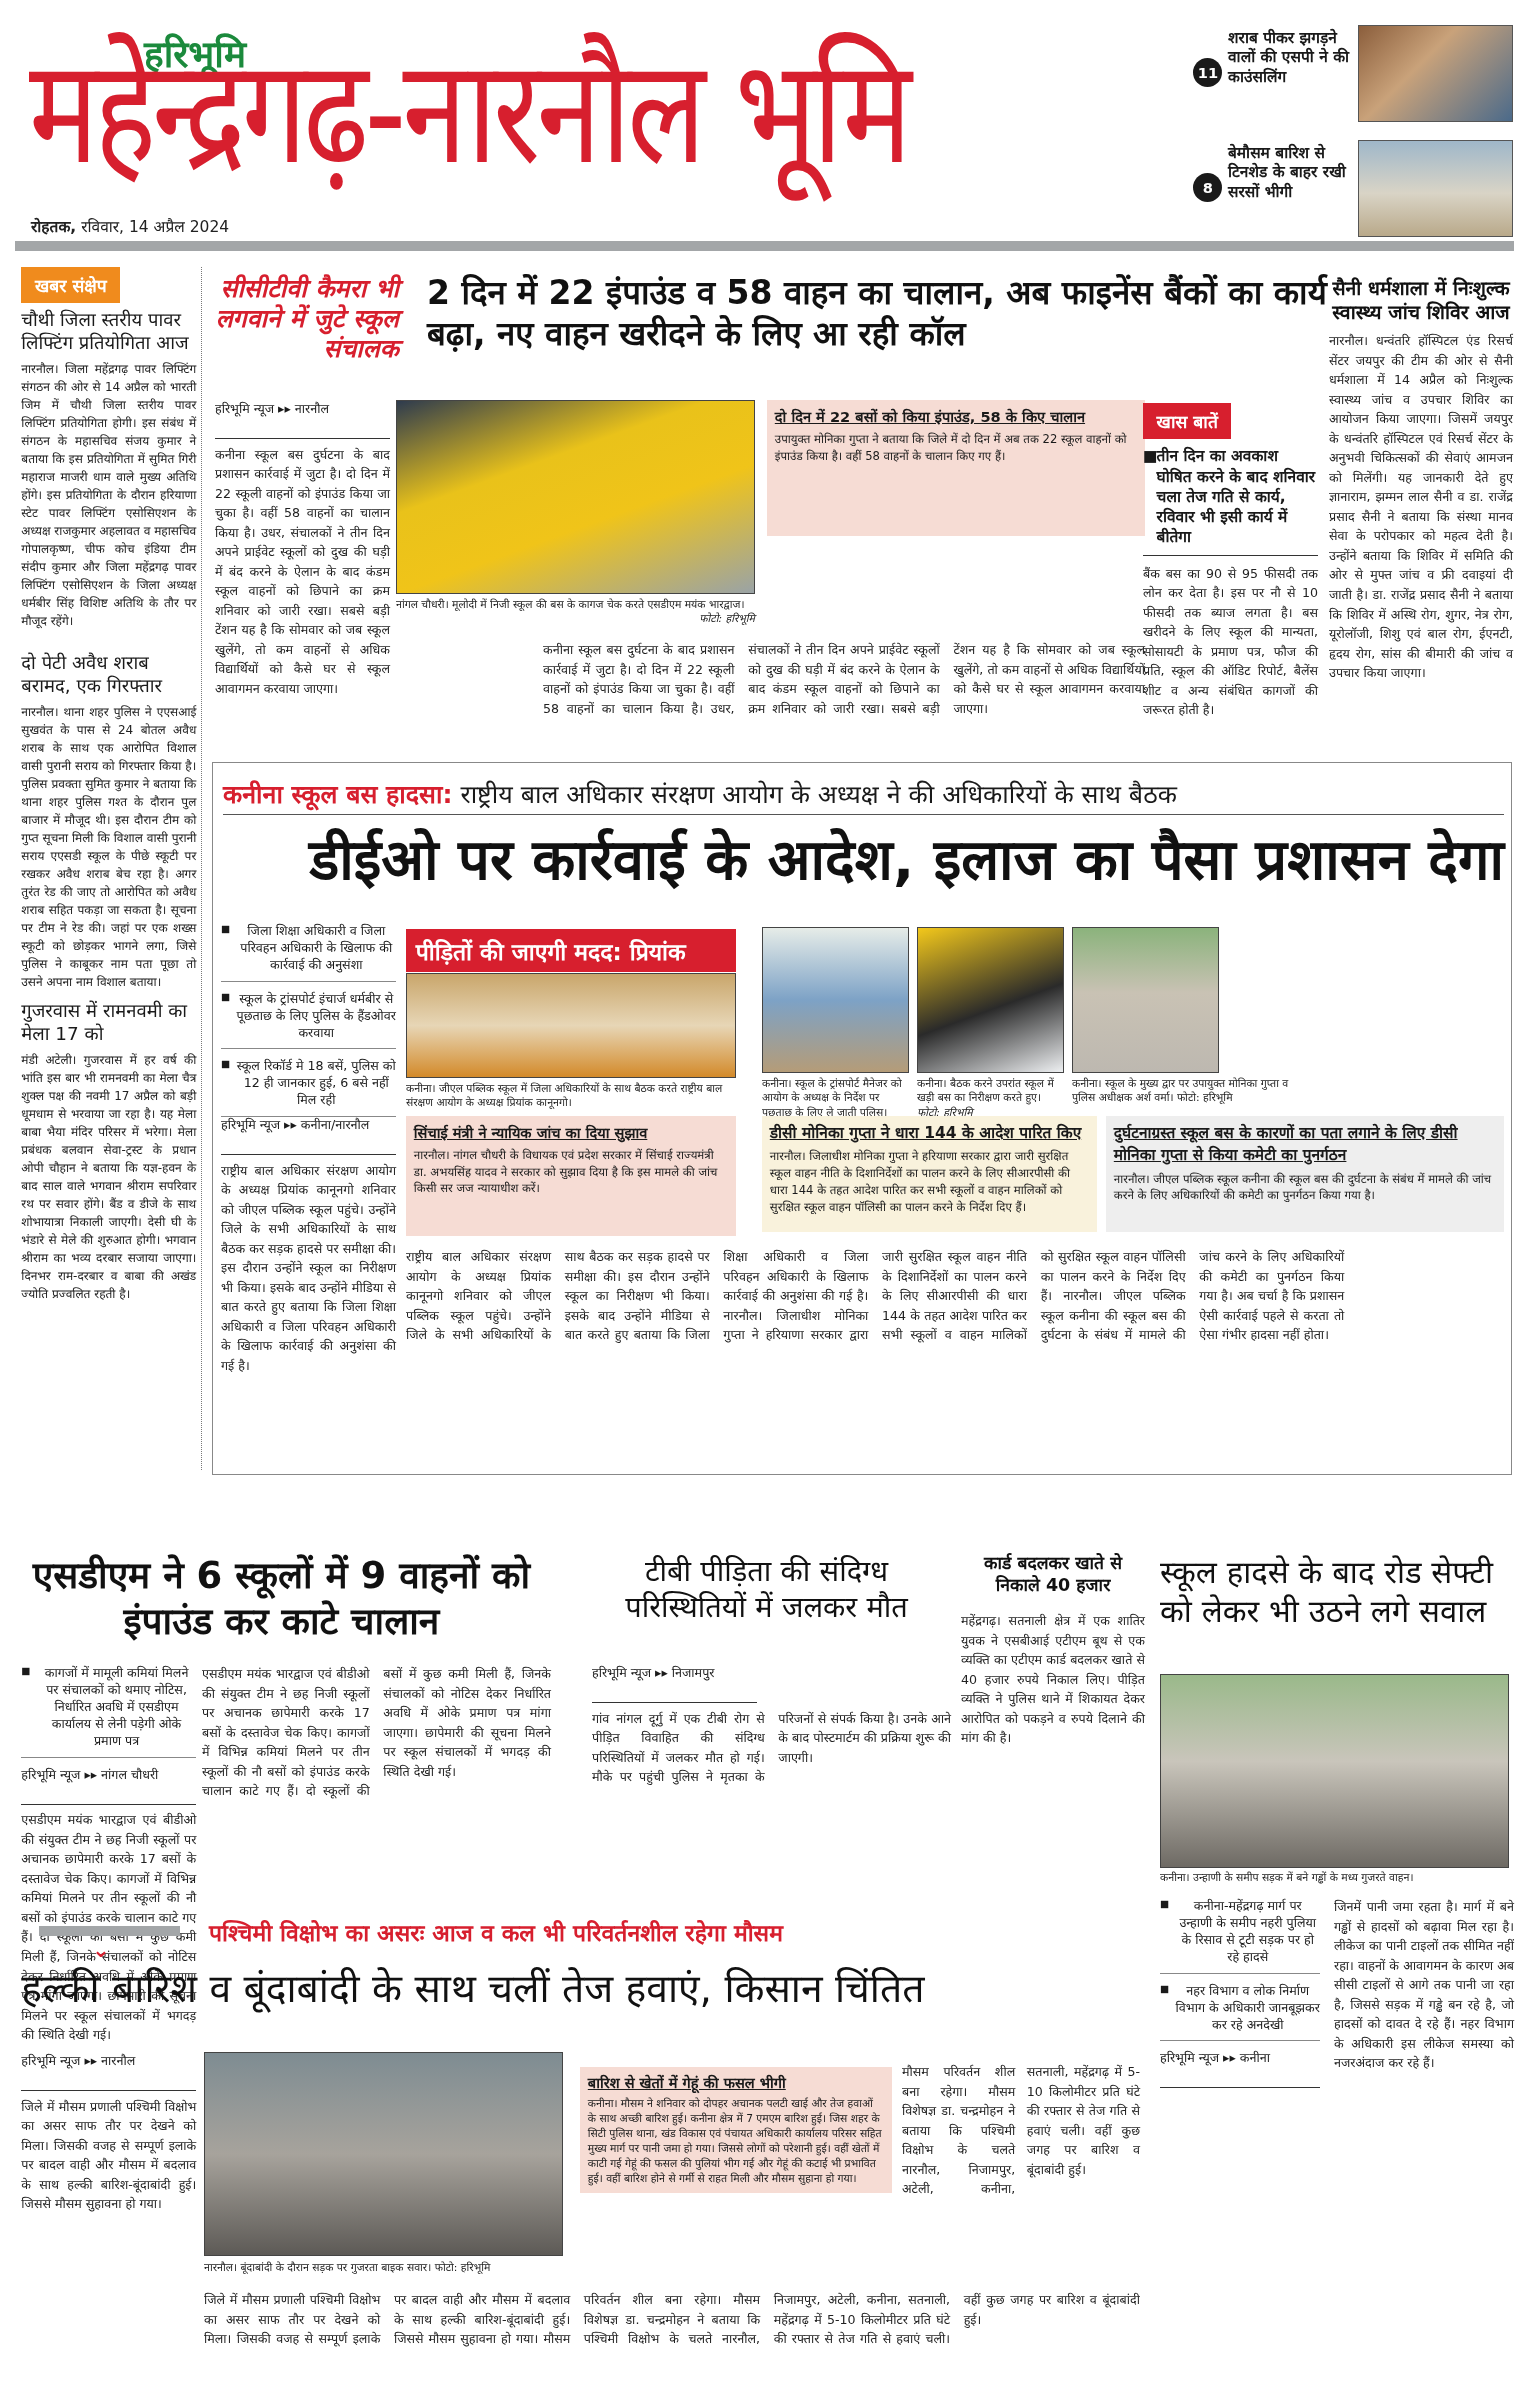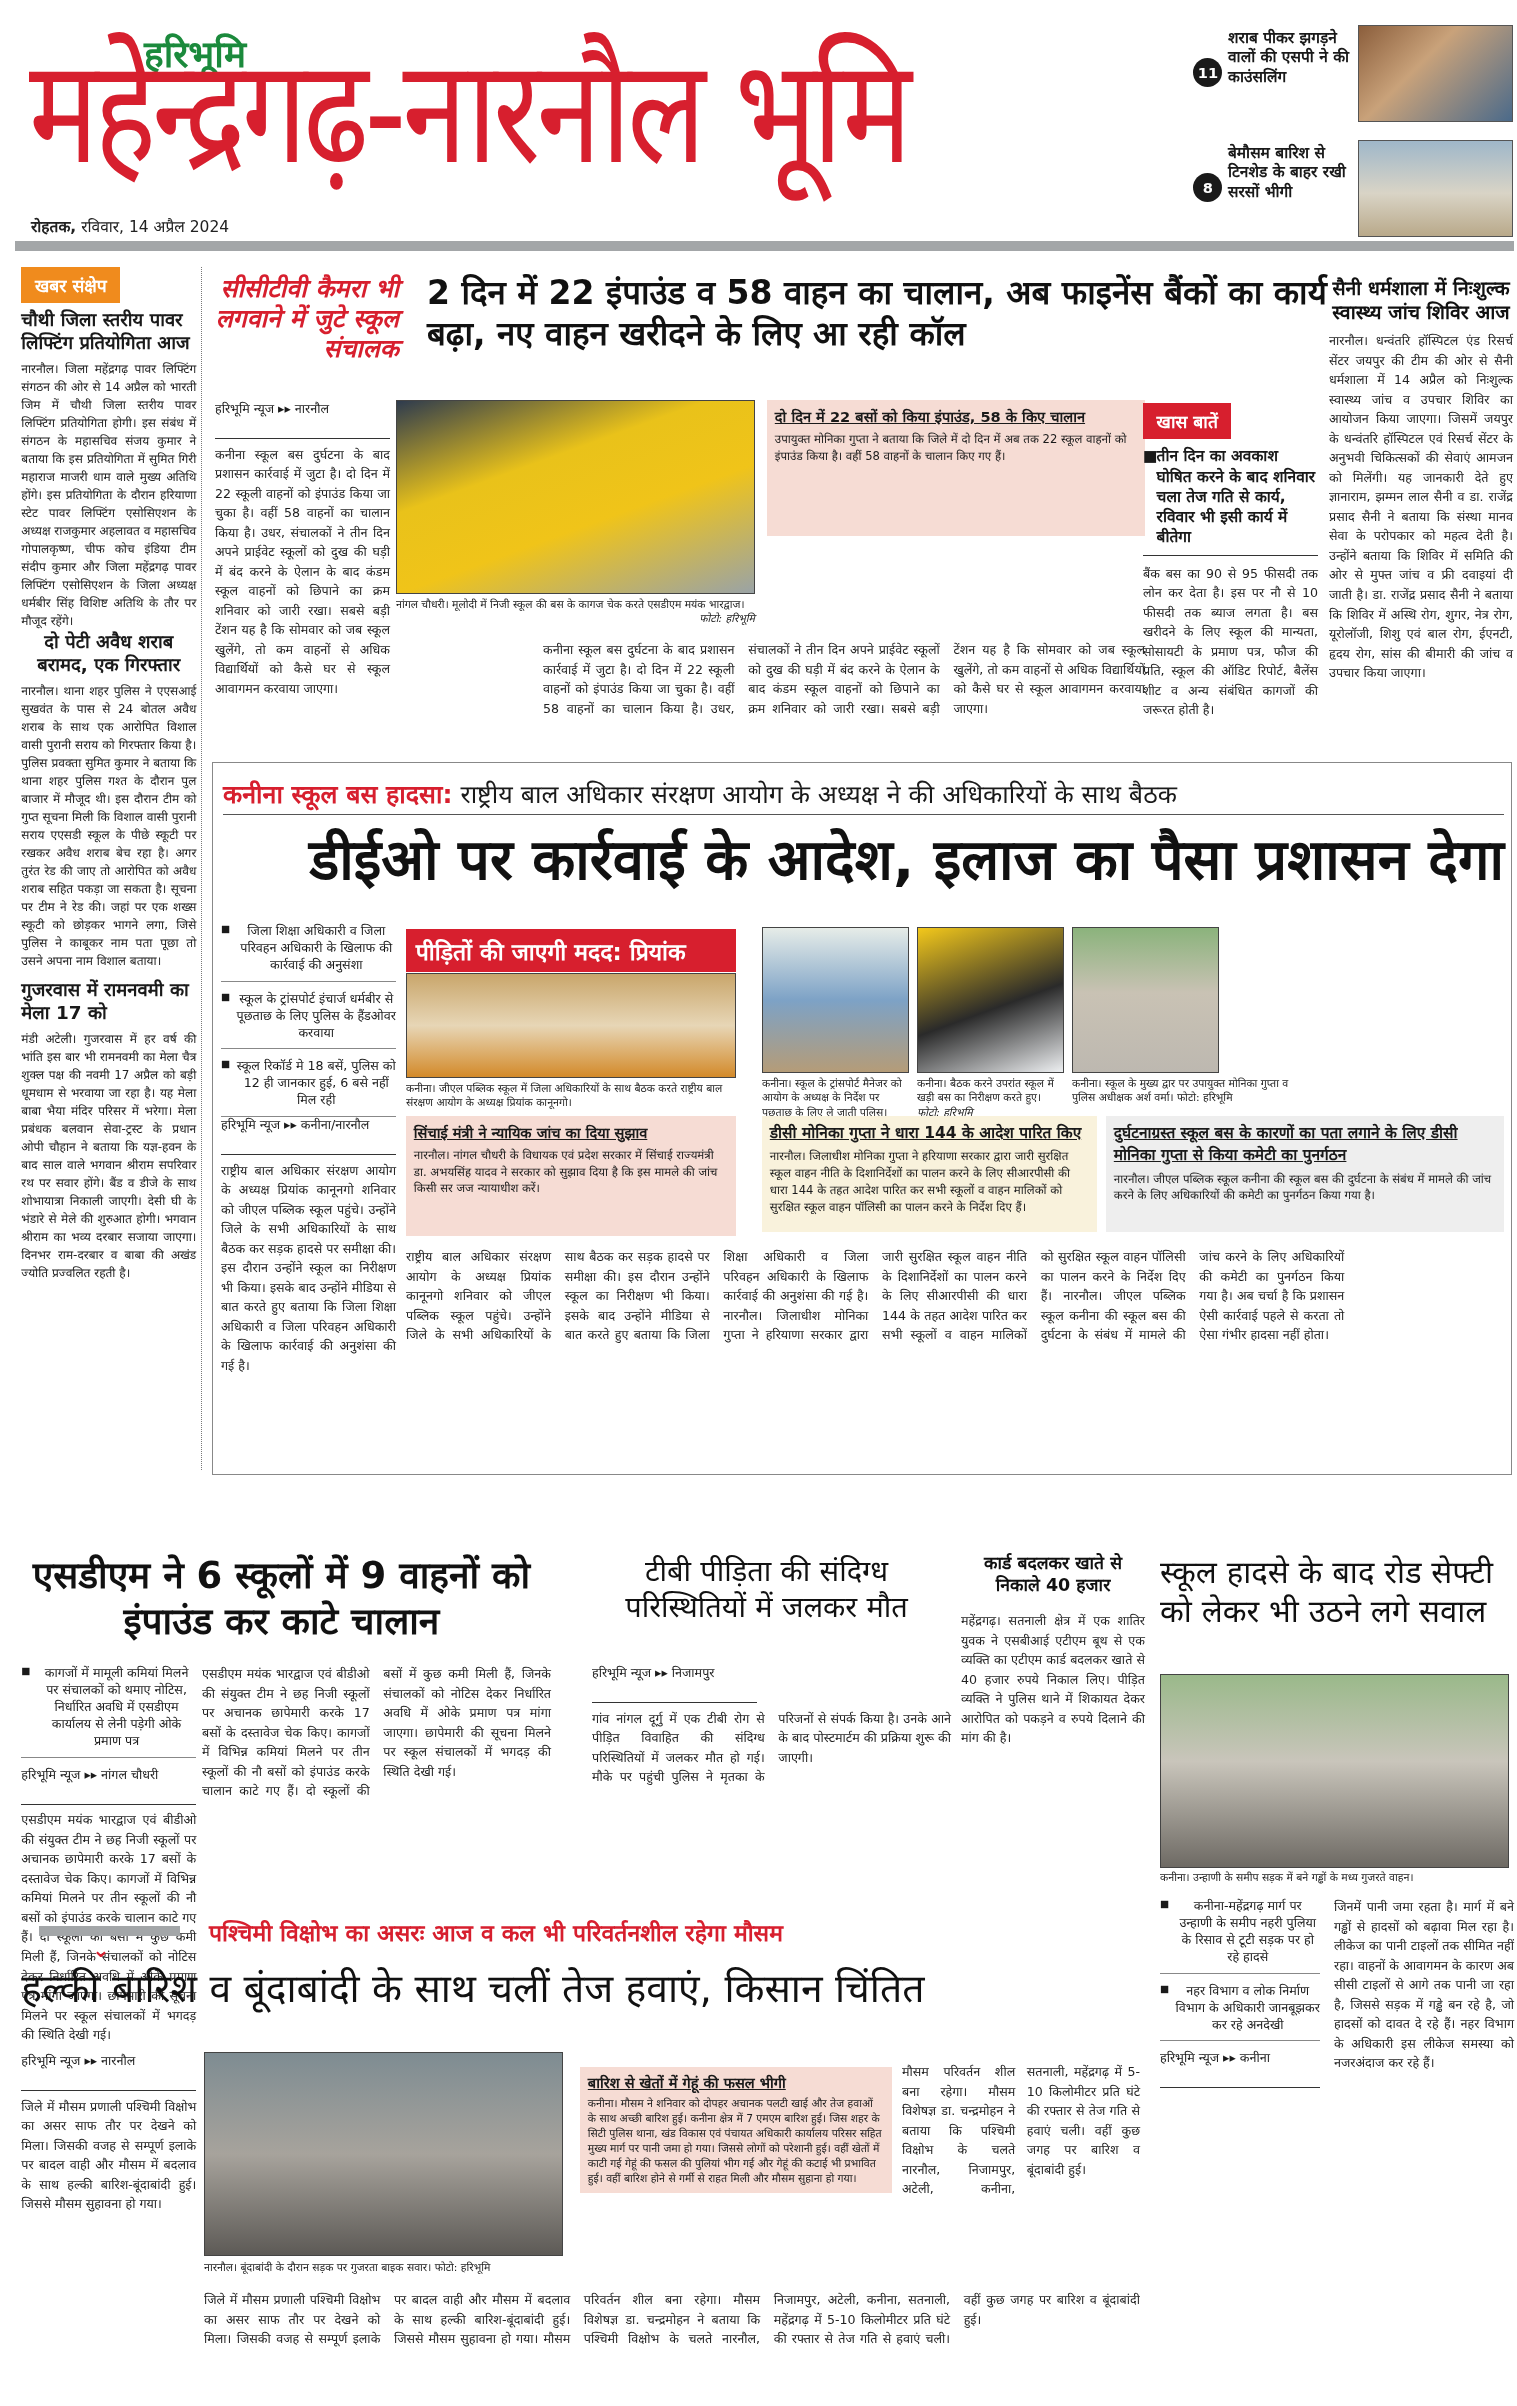--- a/index.html
+++ b/index.html
@@ -12,21 +12,21 @@
   .rule-gray { background: #a3a6a8; height: 9.7px; }
   .teasers { left: 1174px; top: 19.4px; width: 340px; }
   .teaser { position: relative; height: 107px; margin-bottom: 7.8px; }
   .teaser .num { position: absolute; left: 19.4px; top: 39px; width: 29px; height: 29px; border-radius: 50%; background: #1a1a1a; color: #fff; font-weight: 700; font-size: 14.6px; text-align: center; line-height: 29px; }
   .teaser .ttext { position: absolute; left: 54px; top: 9.7px; width: 126px; font-size: 15.5px; font-weight: 700; line-height: 1.25; }
   .teaser .thumb { position: absolute; left: 184px; top: 5.8px; width: 155px; height: 97px; background: linear-gradient(135deg,#8b5e3c,#c9a27a 40%,#4b6a8a); border: 1px solid #555; }
   .teaser.t2 .thumb { background: linear-gradient(180deg,#9fb7c9,#d9d4c6 55%,#b9a98a); }
   .col { position: absolute; font-size: 12.6px; line-height: 1.55; text-align: justify; color: #222; }
   .kicker-orange { background: #f08b1d; color: #fff; font-weight: 700; font-size: 17.5px; padding: 5.8px 13.6px; display: inline-block; }
   .kicker-red { background: #d71f2e; color: #fff; font-weight: 700; font-size: 17.5px; padding: 5.8px 13.6px; display: inline-block; }
-  .brief-head { font-weight: 700; font-size: 18.4px; line-height: 1.25; margin: 5.8px 0; }
+  .brief-head { font-weight: 400; font-size: 18.4px; line-height: 1.25; margin: 5.8px 0; }
   .divider-dotted { position: absolute; border-left: 1px dotted #777; }
   .redital { color: #d71f2e; font-style: italic; font-weight: 700; font-size: 25px; line-height: 1.2; text-align: right; }
   .h-big { font-weight: 700; color: #111; line-height: 1.25; }
   .byline { font-size: 12.6px; border-bottom: 1px solid #333; padding-bottom: 21px; margin-bottom: 5.8px; }
   .photo { position: absolute; border: 1px solid #444; }
   .caption { position: absolute; font-size: 10.7px; line-height: 1.35; color: #222; }
   .pinkbox { position: absolute; background: #f6dcd4; padding: 5.8px 7.8px; font-size: 11.6px; line-height: 1.45; }
   .pinkbox h4 { font-size: 14.6px; font-weight: 700; text-decoration: underline; margin-bottom: 3.9px; }
   .creambox { position: absolute; background: #f9f2dc; padding: 5.8px 7.8px; font-size: 11.6px; line-height: 1.45; }
   .creambox h4 { font-size: 15.5px; font-weight: 700; text-decoration: underline; margin-bottom: 3.9px; }
@@ -57,21 +57,21 @@
     <div class="thumb"></div>
   </div>
 </div>
 
 <div class="abs rule-gray" style="left:14.6px; top:241px; width:1499px;"></div>
 
 <div class="abs" style="left:21.3px; top:267px; width:175px;">
   <span class="kicker-orange">खबर संक्षेप</span>
   <div class="brief-head">चौथी जिला स्तरीय पावर लिफ्टिंग प्रतियोगिता आज</div>
   <div class="col" style="position:relative; font-size:12px; line-height:1.5;">नारनौल। जिला महेंद्रगढ़ पावर लिफ्टिंग संगठन की ओर से 14 अप्रैल को भारती जिम में चौथी जिला स्तरीय पावर लिफ्टिंग प्रतियोगिता होगी। इस संबंध में संगठन के महासचिव संजय कुमार ने बताया कि इस प्रतियोगिता में सुमित गिरी महाराज माजरी धाम वाले मुख्य अतिथि होंगे। इस प्रतियोगिता के दौरान हरियाणा स्टेट पावर लिफ्टिंग एसोसिएशन के अध्यक्ष राजकुमार अहलावत व महासचिव गोपालकृष्ण, चीफ कोच इंडिया टीम संदीप कुमार और जिला महेंद्रगढ़ पावर लिफ्टिंग एसोसिएशन के जिला अध्यक्ष धर्मबीर सिंह विशिष्ट अतिथि के तौर पर मौजूद रहेंगे।</div>
-  <div class="brief-head" style="margin-top:0;text-align:center;">दो पेटी अवैध शराब बरामद, एक गिरफ्तार</div>
+  <div class="brief-head" style="margin-top:21px;">दो पेटी अवैध शराब बरामद, एक गिरफ्तार</div>
   <div class="col" style="position:relative; font-size:12px; line-height:1.5;">नारनौल। थाना शहर पुलिस ने एएसआई सुखवंत के पास से 24 बोतल अवैध शराब के साथ एक आरोपित विशाल वासी पुरानी सराय को गिरफ्तार किया है। पुलिस प्रवक्ता सुमित कुमार ने बताया कि थाना शहर पुलिस गश्त के दौरान पुल बाजार में मौजूद थी। इस दौरान टीम को गुप्त सूचना मिली कि विशाल वासी पुरानी सराय एएसडी स्कूल के पीछे स्कूटी पर रखकर अवैध शराब बेच रहा है। अगर तुरंत रेड की जाए तो आरोपित को अवैध शराब सहित पकड़ा जा सकता है। सूचना पर टीम ने रेड की। जहां पर एक शख्स स्कूटी को छोड़कर भागने लगा, जिसे पुलिस ने काबूकर नाम पता पूछा तो उसने अपना नाम विशाल बताया।</div>
   <div class="brief-head" style="margin-top:7.8px;">गुजरवास में रामनवमी का मेला 17 को</div>
   <div class="col" style="position:relative; font-size:12px; line-height:1.5;">मंडी अटेली। गुजरवास में हर वर्ष की भांति इस बार भी रामनवमी का मेला चैत्र शुक्ल पक्ष की नवमी 17 अप्रैल को बड़ी धूमधाम से भरवाया जा रहा है। यह मेला बाबा भैया मंदिर परिसर में भरेगा। मेला प्रबंधक बलवान सेवा-ट्रस्ट के प्रधान ओपी चौहान ने बताया कि यज्ञ-हवन के बाद साल वाले भगवान श्रीराम सपरिवार रथ पर सवार होंगे। बैंड व डीजे के साथ शोभायात्रा निकाली जाएगी। देसी घी के भंडारे से मेले की शुरुआत होगी। भगवान श्रीराम का भव्य दरबार सजाया जाएगा। दिनभर राम-दरबार व बाबा की अखंड ज्योति प्रज्वलित रहती है।</div>
 </div>
 <div class="divider-dotted" style="left:201px; top:267px; height:1203px;"></div>
 
 <div class="abs redital" style="left:215px; top:274px; width:184px;">सीसीटीवी कैमरा भी लगवाने में जुटे स्कूल संचालक</div>
 <div class="abs h-big" style="left:427px; top:272px; width:902px; font-size:33px;">2 दिन में 22 इंपाउंड व 58 वाहन का चालान, अब फाइनेंस बैंकों का कार्य बढ़ा, नए वाहन खरीदने के लिए आ रही कॉल</div>
 <div class="abs" style="left:215px; top:400px; width:175px;">
   <div class="byline">हरिभूमि न्यूज ▸▸ नारनौल</div>

